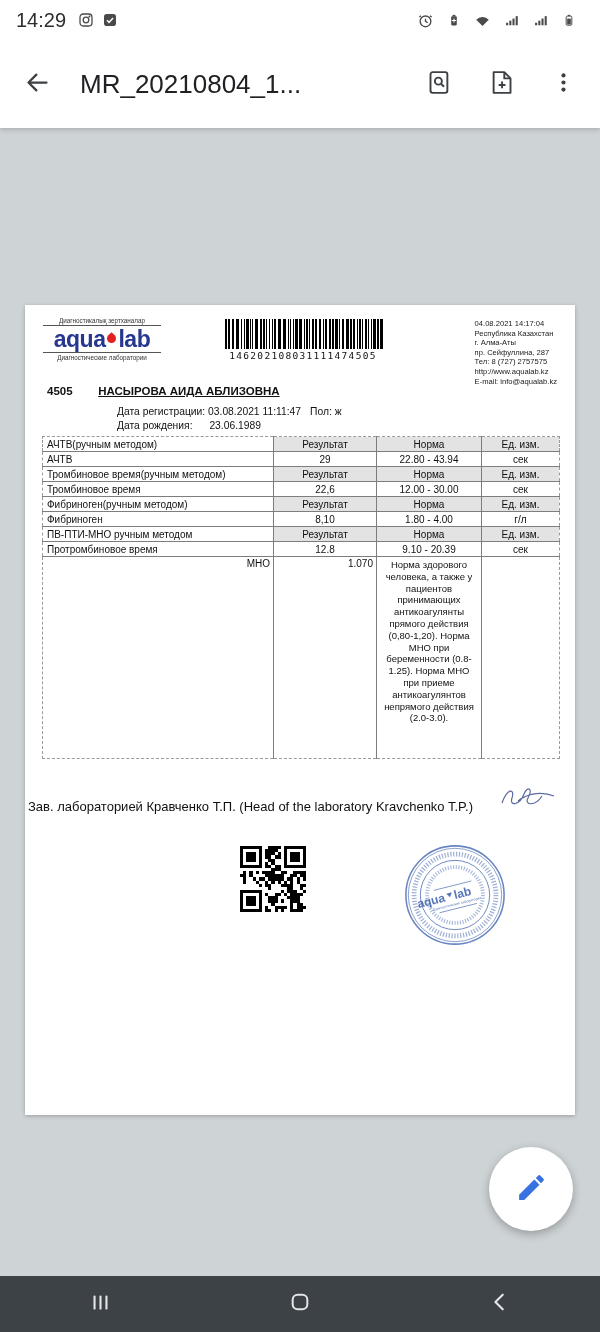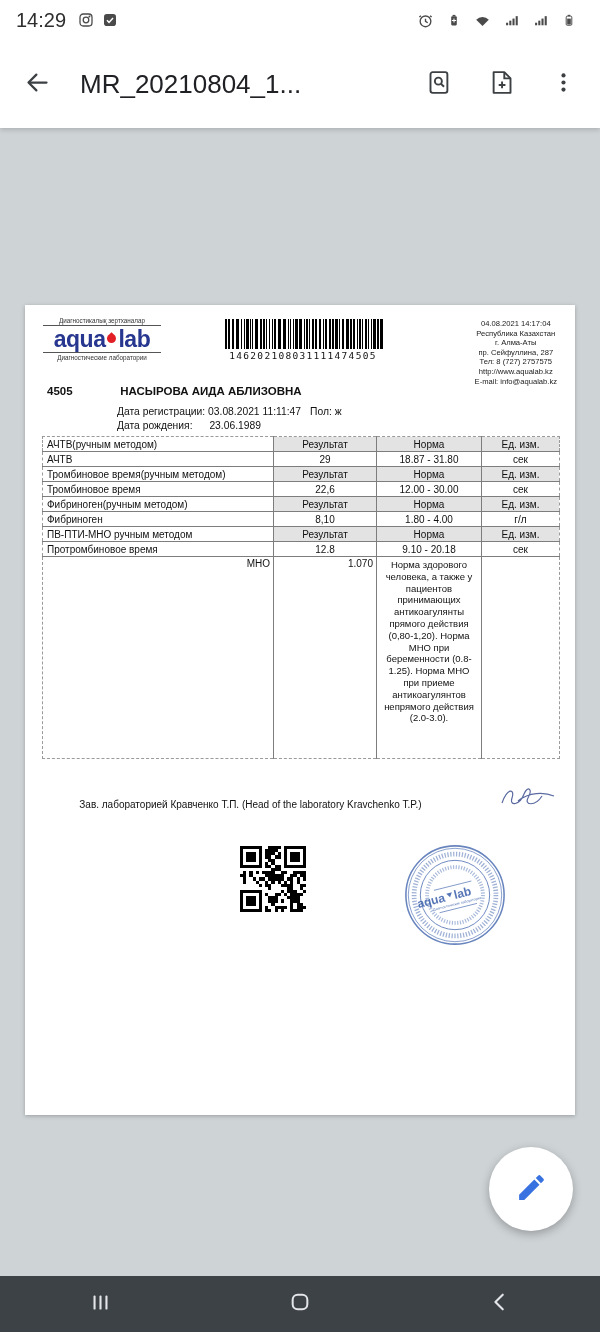--- a/index.html
+++ b/index.html
@@ -37,26 +37,26 @@
              border-radius:0 50% 50% 50%;transform:rotate(45deg);margin:0 2px 2px 2px;}
   .logo-ru{font-size:6.3px;color:#333;border-top:.7px solid #555;padding-top:1px;white-space:nowrap;}
 
   
   .barcode-wrap{position:absolute;left:198px;top:14px;width:160px;text-align:center;}
   .barcode{display:flex;height:30px;width:156px;margin:0 auto;background:#fff;}
   .barcode span{flex:none;height:100%;}
   .barcode-num{font-family:"DejaVu Sans Mono",monospace;font-size:9.5px;letter-spacing:1.3px;margin-top:1px;color:#111;}
 
   
-  .clinic-info{position:absolute;right:18px;top:14px;text-align:center;font-size:7.6px;line-height:9.6px;color:#1a1a1a;}
+  .clinic-info{position:absolute;right:18px;top:14px;text-align:left;font-size:7.6px;line-height:9.6px;color:#1a1a1a;}
 
   
   .patient-line{position:absolute;left:22px;top:80px;font-size:11.5px;font-weight:bold;color:#111;}
   .patient-line .pid{display:inline-block;width:48px;font-weight:bold;}
-  .patient-line .pname{margin-left:22px;}
+  .patient-line .pname{text-decoration:underline;}
   .reg-line{position:absolute;left:92px;top:101px;width:420px;font-size:10.3px;color:#111;}
   .reg-line .sex{position:absolute;left:193px;top:0;}
   .birth-line{position:absolute;left:92px;top:115px;font-size:10.3px;color:#111;}
   .birth-line .bval{margin-left:14px;}
 
   
   .lab-table{position:absolute;left:17px;top:131px;width:517px;border-collapse:collapse;
              table-layout:fixed;font-size:10px;color:#111;}
   .lab-table td{border:1px solid #7d7d7d;height:14px;padding:0 3px;text-align:center;
                 overflow:hidden;white-space:nowrap;}
@@ -64,21 +64,21 @@
   .lab-table tr.header td:not(:first-child){background:var(--table_header_bg,#e3e3e3);}
   .lab-table tr.mno td{height:197px;vertical-align:top;padding-top:1px;text-align:right;}
   .lab-table tr.mno td:nth-child(3){white-space:normal;font-size:9.5px;line-height:11.8px;
                                     padding:2px 5px;text-align:center;}
   .lab-table tr:first-child td{border-top:1px dashed #9a9a9a;margin-top:12px;}
   .lab-table td:first-child{border-left:1px dashed #9a9a9a;}
   .lab-table td:last-child{border-right:1px dashed #9a9a9a;}
   .lab-table tr:last-child td{border-bottom:1px dashed #9a9a9a;}
 
   
-  .sign-line{position:absolute;left:0;top:494px;width:451px;text-align:center;font-size:10px;color:#111;}
+  .sign-line{position:absolute;left:0;top:494px;width:451px;text-align:center;font-size:13px;color:#111;}
   .sign-squiggle{position:absolute;left:472px;top:478px;}
 
   
   .qr-note{position:absolute;left:25px;top:545px;width:185px;text-align:center;font-size:10px;
            line-height:13.5px;color:#111;}
   .qr-note .gap{height:10px;}
   .qr-box{position:absolute;left:215px;top:541px;width:66px;height:66px;}
   .stamp{position:absolute;left:378px;top:538px;width:104px;height:104px;}
 
   
@@ -353,21 +353,21 @@
         <tbody>
             <tr class="header">
               <td>АЧТВ(ручным методом)</td>
               <td>Результат</td>
               <td>Норма</td>
               <td>Ед. изм.</td>
             </tr>
             <tr class="data">
               <td>АЧТВ</td>
               <td>29</td>
-              <td>18.87 - 31.80</td>
+              <td>22.80 - 43.94</td>
               <td>сек</td>
             </tr>
             <tr class="header">
               <td>Тромбиновое время(ручным методом)</td>
               <td>Результат</td>
               <td>Норма</td>
               <td>Ед. изм.</td>
             </tr>
             <tr class="data">
               <td>Тромбиновое время</td>
@@ -389,21 +389,21 @@
             </tr>
             <tr class="header">
               <td>ПВ-ПТИ-МНО ручным методом</td>
               <td>Результат</td>
               <td>Норма</td>
               <td>Ед. изм.</td>
             </tr>
             <tr class="data">
               <td>Протромбиновое время</td>
               <td>12.8</td>
-              <td>9.10 - 20.18</td>
+              <td>9.10 - 20.39</td>
               <td>сек</td>
             </tr>
             <tr class="mno">
               <td>МНО</td>
               <td>1.070</td>
               <td>Норма здорового человека, а также у пациентов принимающих антикоагулянты прямого действия (0,80-1,20). Норма МНО при беременности (0.8-1.25). Норма МНО при приеме антикоагулянтов непрямого действия (2.0-3.0).</td>
               <td></td>
             </tr>
           </tbody>
       </table>

